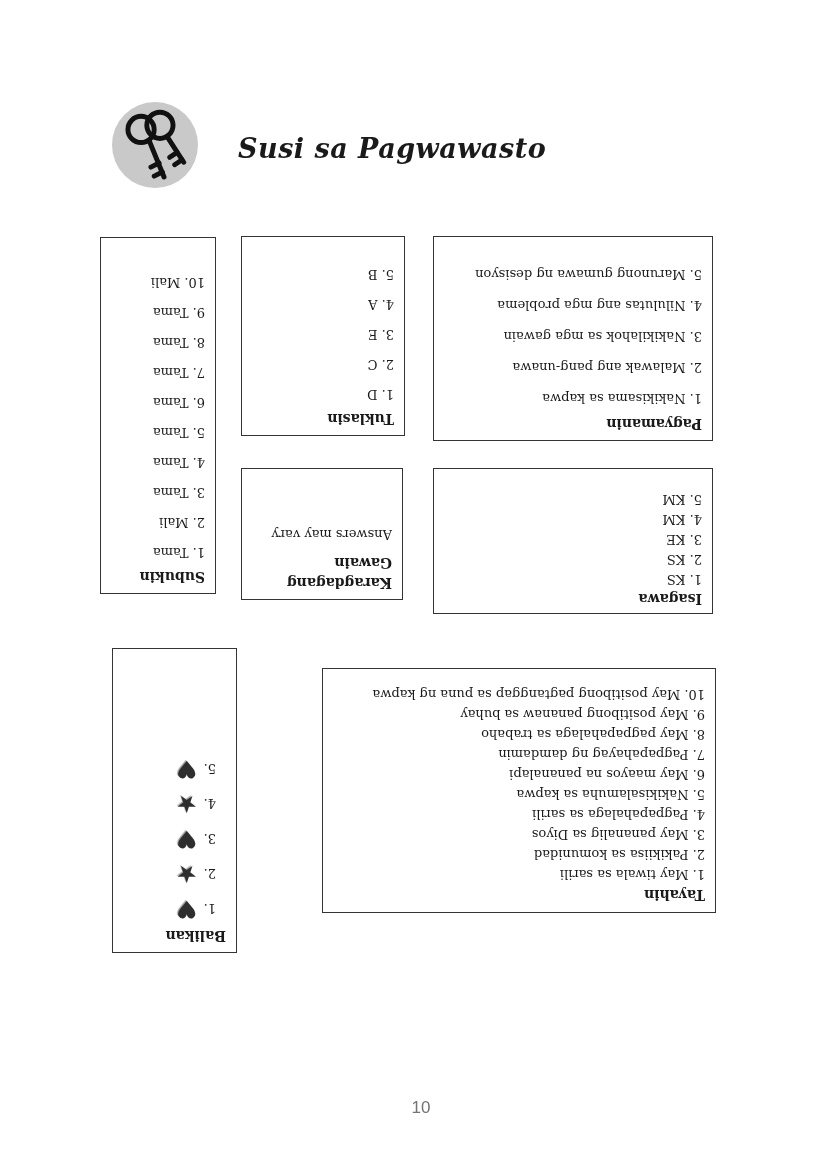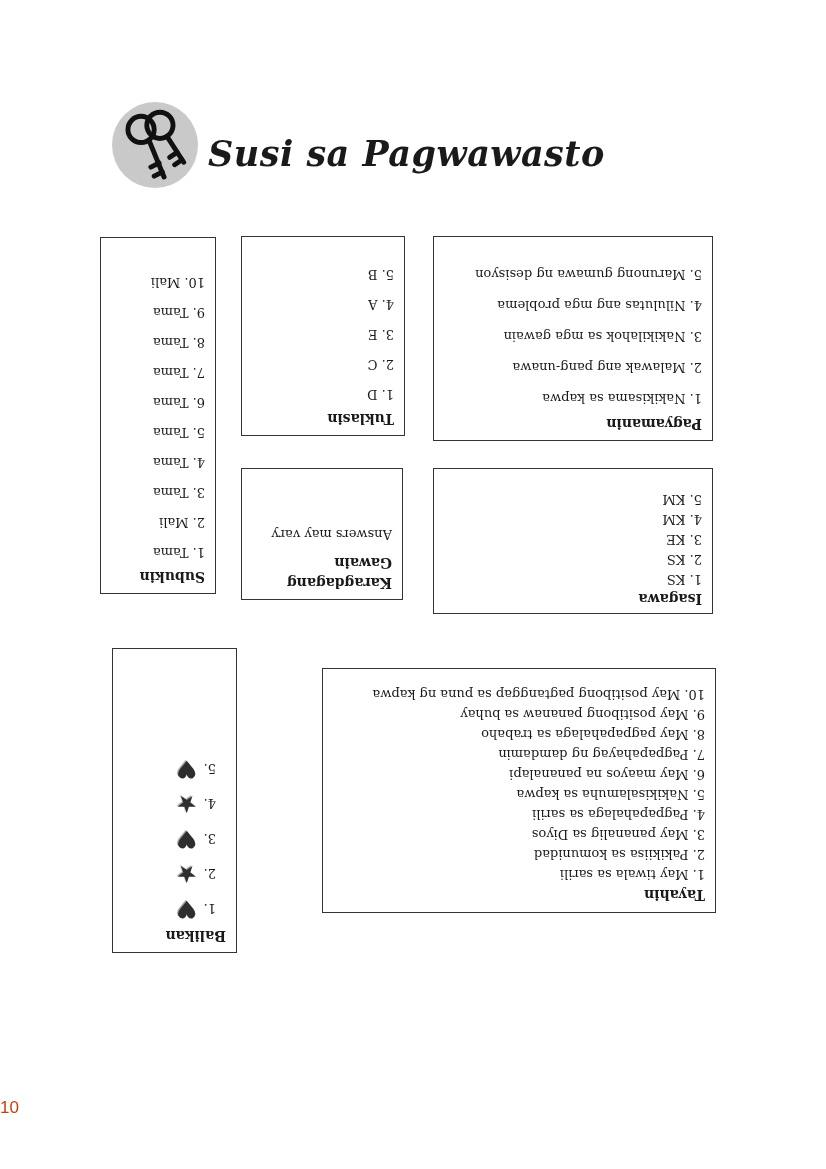--- a/index.html
+++ b/index.html
@@ -10,22 +10,22 @@
   }
 
   
   .key-badge {
     position:absolute; left:112px; top:102px;
     width:86px; height:86px; border-radius:50%;
     background:var(--badge-bg,#c9c9c9);
   }
   .key-badge svg { position:absolute; left:2px; top:2px; }
   .page-title {
-    position:absolute; left:208px; top:133px;
-    font-size:35px; font-weight:bold; font-style:italic;
+    position:absolute; left:238px; top:133px;
+    font-size:27px; font-weight:bold; font-style:italic;
     letter-spacing:0.5px; white-space:nowrap;
   }
 
   
   .box {
     position:absolute; border:1.5px solid var(--box-border,#343434);
     background:#ffffff; box-sizing:border-box;
   }
   .flip {
     width:100%; height:100%; box-sizing:border-box;
@@ -55,23 +55,23 @@
   .balikan    { left:112px; top:648px; width:125px; height:305px; }
   .balikan .line { line-height:35px; height:35px; display:flex; align-items:center; margin-left:10px; }
   .balikan .shape { font-size:24px; margin-left:6px; color:#2e2e2e; text-shadow:1px 1px 1px #9a9a9a; }
 
   .tayahin    { left:322px; top:668px; width:394px; height:245px; }
   .tayahin .box-title { line-height:22px; }
   .tayahin .line { line-height:20px; }
 
   
   .page-number {
-    position:absolute; left:0; right:0; top:1098px;
-    font-family:"Liberation Sans", sans-serif;
-    font-size:17px; color:#c2410c;
+    position:absolute; left:16px; right:0; top:1098px;
+    text-align:center; font-family:"Liberation Sans", sans-serif;
+    font-size:17px; color:#737373;
   }
 </style>
 </head>
 <body>
 
 <div class="page">
 
   <div class="key-badge">
     <svg width="82" height="82" viewBox="0 0 100 100">
       <g fill="none" stroke="#111111" stroke-width="6" stroke-linecap="round">

